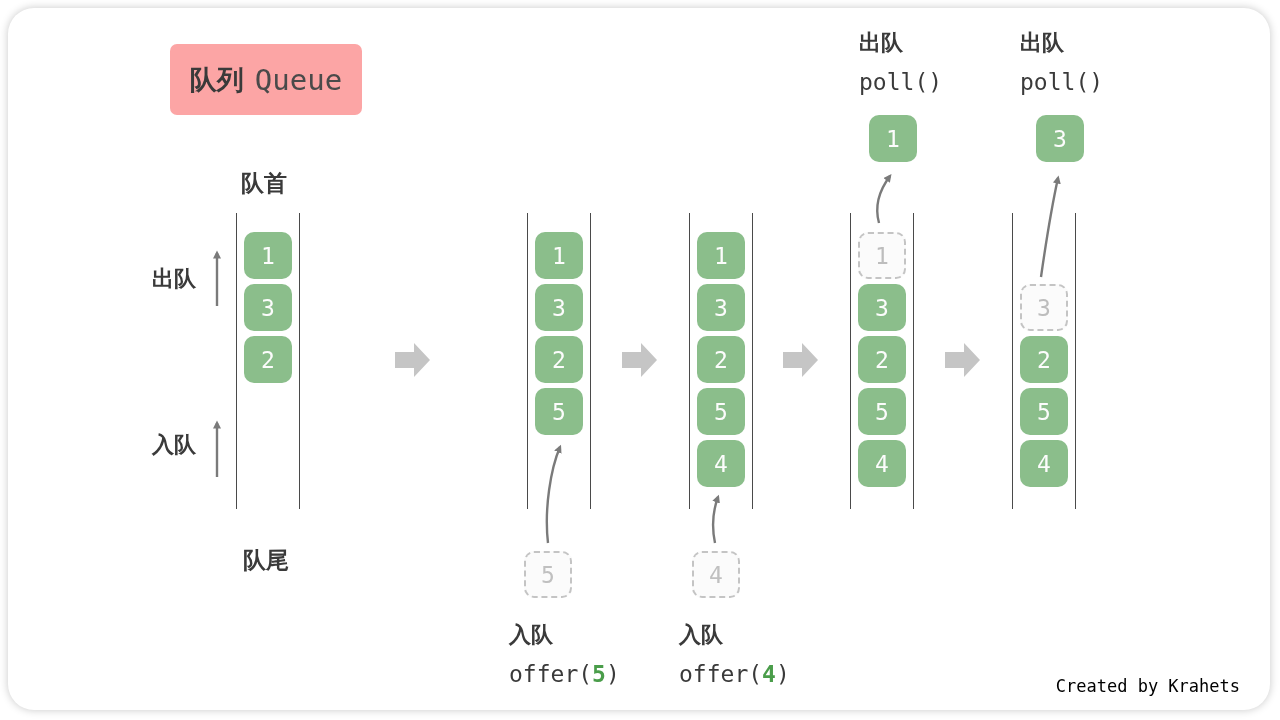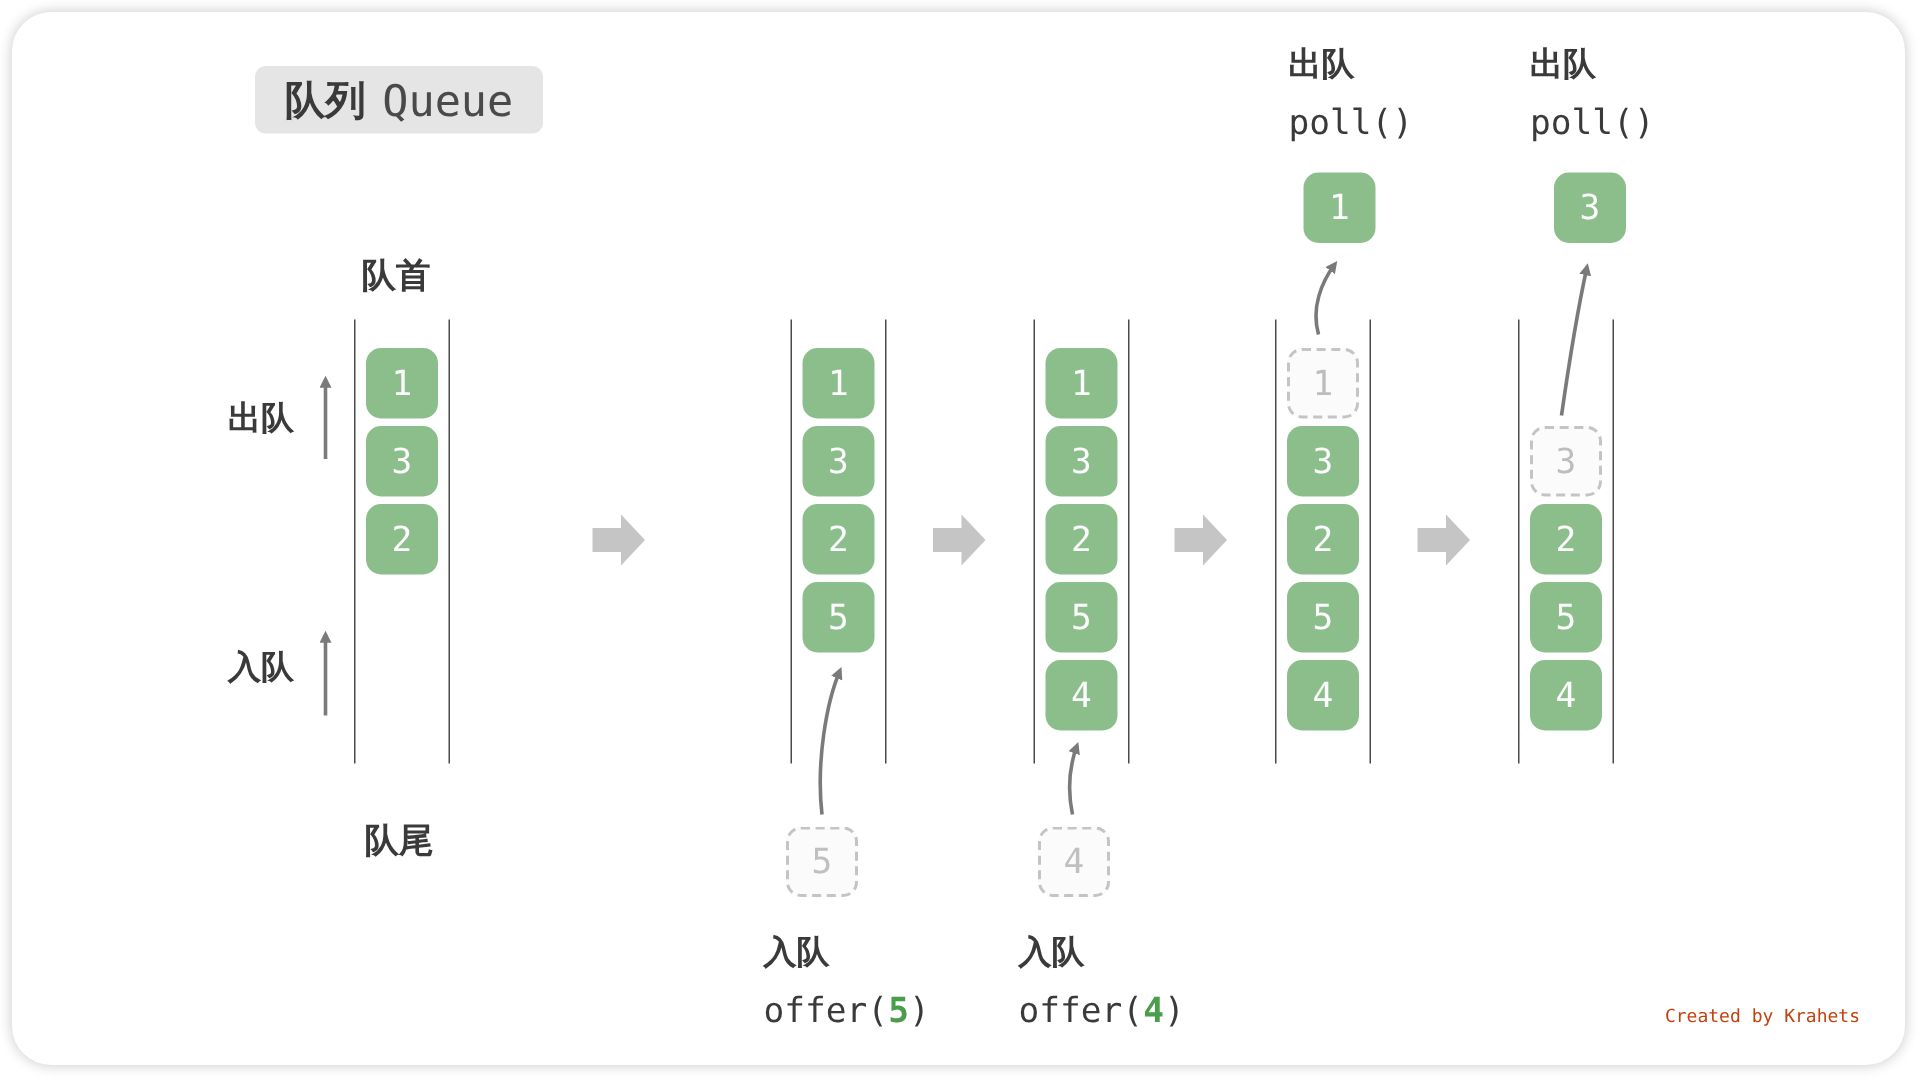--- a/index.html
+++ b/index.html
@@ -11,22 +11,22 @@
   }
   .card {
     position:absolute; left:8px; top:8px; width:1262px; height:702px;
     background:#ffffff; border-radius:26px;
     box-shadow:0 0 9px rgba(0,0,0,0.22);
   }
   .abs { position:absolute; }
 
   
   .title-box {
-    position:absolute; left:170px; top:44px; width:192px; height:45px;
-    background:#e5e5e5; border-radius:7px;
+    position:absolute; left:170px; top:44px; width:192px; height:71px;
+    background:#fca5a5; border-radius:7px;
     display:flex; align-items:center; justify-content:center; gap:11px;
   }
   .title-zh { font-weight:bold; font-size:27px; color:#3A3A3A; }
   .title-en { font-family:"DejaVu Sans Mono", monospace; font-size:29px; color:#4A4A4A; }
 
   .zh-label { font-weight:bold; font-size:22px; color:#3A3A3A; white-space:nowrap; }
   .zh-op    { font-weight:600; font-size:22px; color:#3A3A3A; white-space:nowrap; }
 
   
   .col {
@@ -61,22 +61,22 @@
   
   .op-block { position:absolute; }
   .op-block .line1 { font-weight:600; font-size:22px; color:#3A3A3A; }
   .op-block .line2 {
     font-family:"DejaVu Sans Mono", monospace; font-size:23px; color:#3A3A3A;
     margin-top:11px; white-space:nowrap;
   }
   .op-block .arg { color:#4A9D4A; font-weight:bold; }
 
   .watermark {
-    position:absolute; right:40px; bottom:36px;
-    font-family:"DejaVu Sans Mono", monospace; font-size:12px; color:#c2410c;
+    position:absolute; right:40px; bottom:24px;
+    font-family:"DejaVu Sans Mono", monospace; font-size:17px; color:#000000;
   }
 
   svg.overlay { position:absolute; left:0; top:0; pointer-events:none; }
 </style>
 </head>
 <body>
 
 <div class="card"></div>
 
 <div class="title-box">

